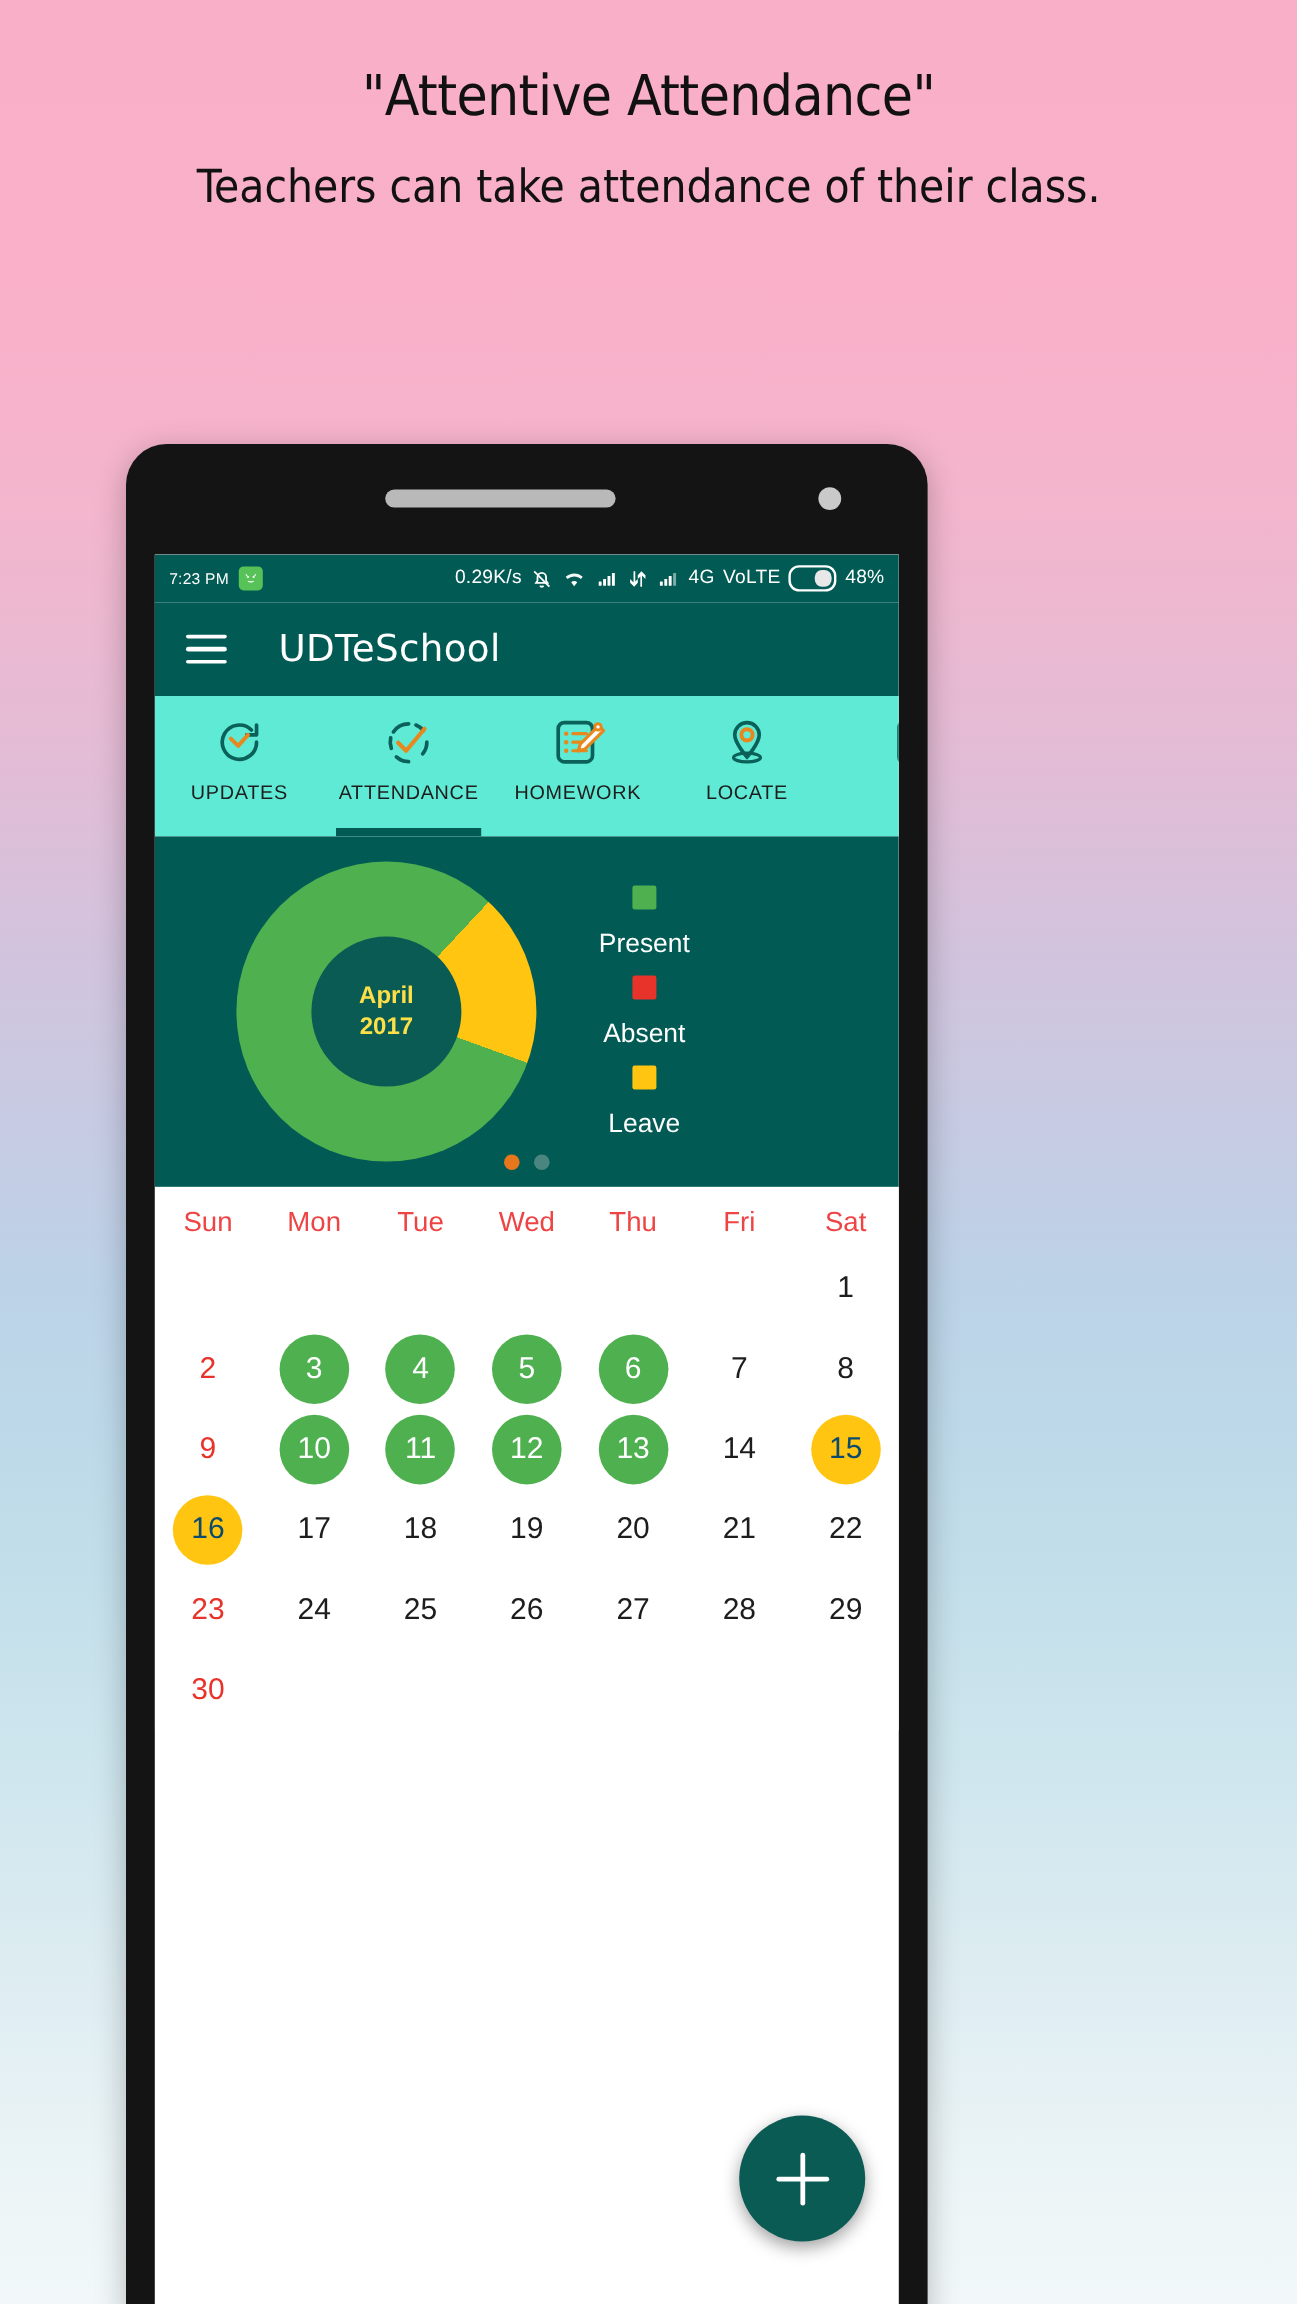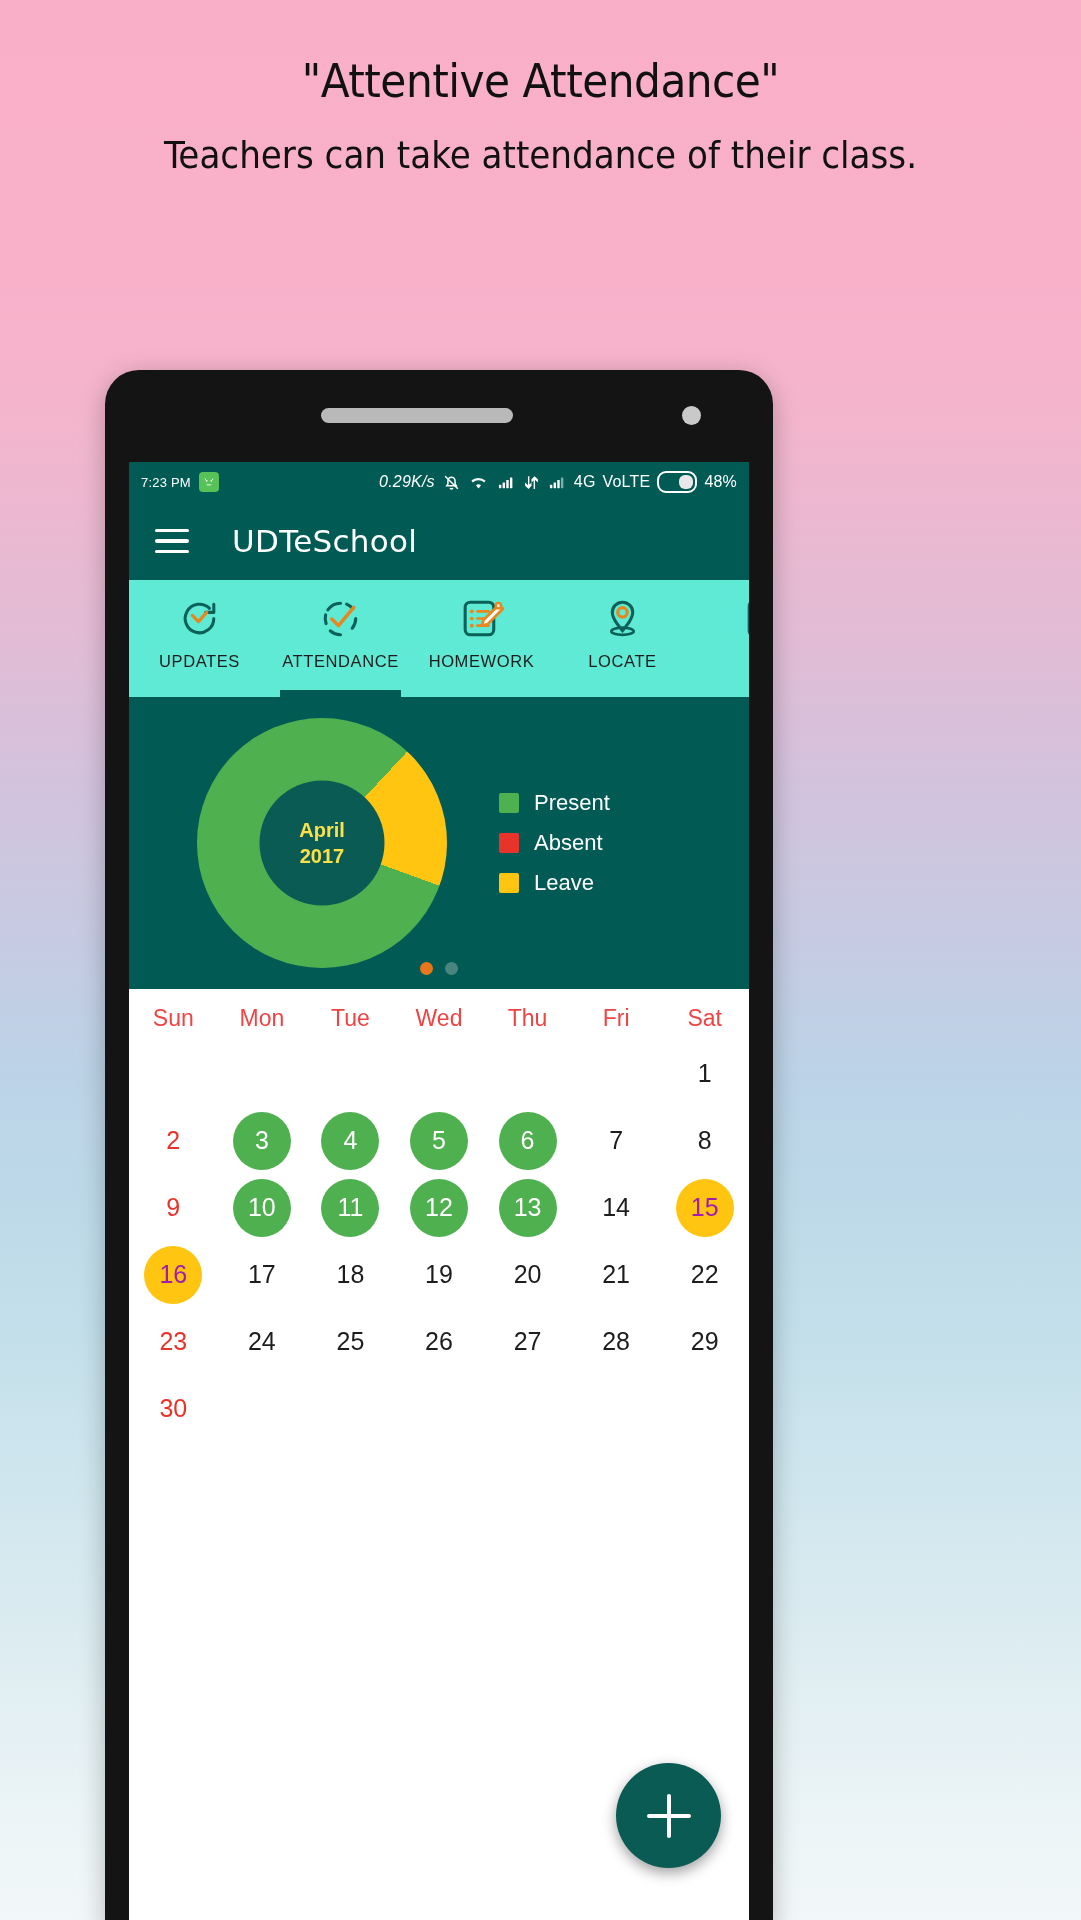--- a/index.html
+++ b/index.html
@@ -47,21 +47,21 @@
     padding:0 12px;font-size:17px;letter-spacing:.2px;
   }
   .sb-left{display:flex;align-items:center;gap:8px;}
   .sb-time{font-size:13px;}
   .sb-appbadge{
     width:20px;height:20px;border-radius:4px;background:#57c257;
     display:flex;align-items:center;justify-content:center;
     font-size:13px;color:#fff;line-height:1;
   }
   .sb-right{margin-left:auto;display:flex;align-items:center;gap:7px;font-size:16px;}
-  .sb-speed{font-size:16px;font-style:italic;}
+  .sb-speed{font-size:16px;}
   .ico{display:inline-flex;align-items:center;}
   .batt{
     width:36px;height:18px;border:2px solid #fff;border-radius:9px;position:relative;
     display:inline-block;
   }
   .batt::after{
     content:"";position:absolute;right:2px;top:2px;bottom:2px;width:40%;
     background:#e8e8e8;border-radius:6px;
   }
 
@@ -104,21 +104,21 @@
       #ffc511 43deg 110deg,
       #4fb050 110deg 360deg);
   }
   .donut-hole{
     position:absolute;left:50%;top:50%;transform:translate(-50%,-50%);
     width:125px;height:125px;border-radius:50%;background:#0b5b55;
     display:flex;flex-direction:column;align-items:center;justify-content:center;
     color:#fde047;font-size:20px;font-weight:bold;line-height:1.28;
   }
   .legend{margin-left:52px;display:flex;flex-direction:column;gap:14px;}
-  .legrow{display:flex;align-items:center;gap:15px;color:#fff;font-size:22px;}
+  .legrow{display:flex;align-items:center;gap:15px;color:#fff;font-size:22px;flex-direction:column;}
   .swatch{width:20px;height:20px;border-radius:2px;display:inline-block;}
   .dots{position:absolute;left:50%;transform:translateX(-50%);bottom:14px;display:flex;gap:12px;}
   .dot{width:13px;height:13px;border-radius:50%;background:#4b8580;}
   .dot.on{background:#e8761d;}
 
   
   .calhead{
     height:82px;background:#fff;display:flex;align-items:center;justify-content:space-between;
     padding:0 30px;border-bottom:2px solid #0b6159;box-sizing:border-box;
   }
@@ -136,21 +136,21 @@
 
   
   .daygrid{display:grid;grid-template-columns:repeat(7,1fr);background:#fff;padding-top:8px;}
   .cell{height:67px;display:flex;align-items:center;justify-content:center;}
   .daynum{
     width:58px;height:58px;border-radius:50%;display:flex;align-items:center;justify-content:center;
     font-size:25px;color:#1d1d1d;cursor:pointer;
   }
   .daynum.sun{color:#e8332a;}
   .daynum.present{background:#4fb050;color:#fff;}
-  .daynum.leave{background:#ffc511;color:#a21caf;}
+  .daynum.leave{background:#ffc511;color:#0c4a6e;}
   .daynum.empty{cursor:default;}
 
   
   .fab{
     position:absolute;right:28px;bottom:62px;width:105px;height:105px;border-radius:50%;
     background:#0b5b55;box-shadow:0 5px 14px rgba(0,0,0,.38);
     display:flex;align-items:center;justify-content:center;cursor:pointer;z-index:5;
   }
   .fab .plus{position:relative;width:44px;height:44px;}
   .fab .plus::before,.fab .plus::after{

